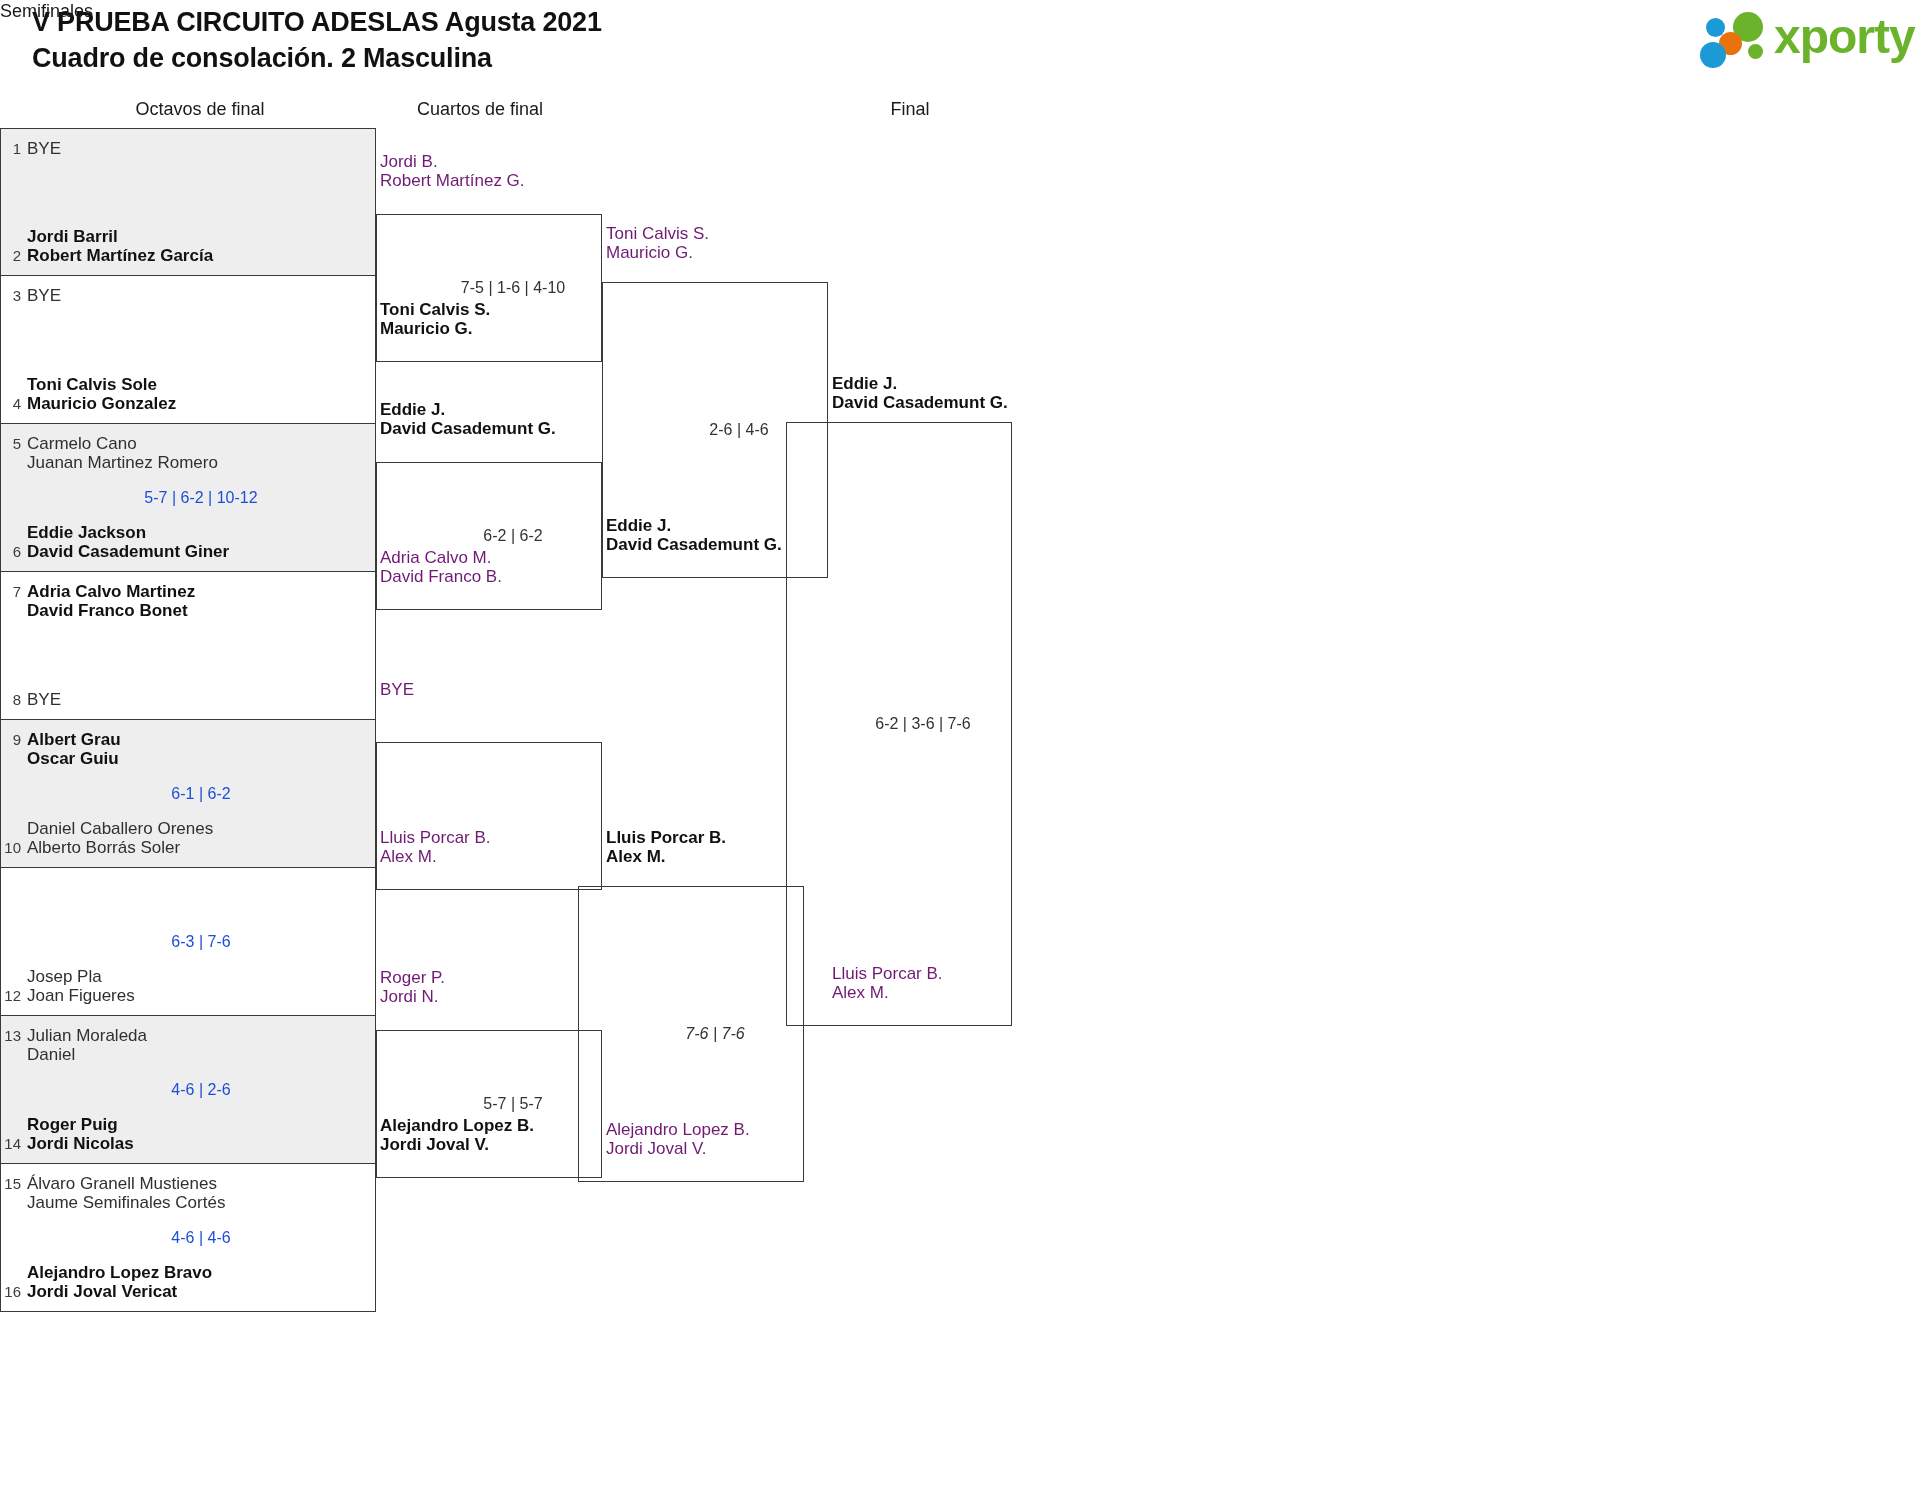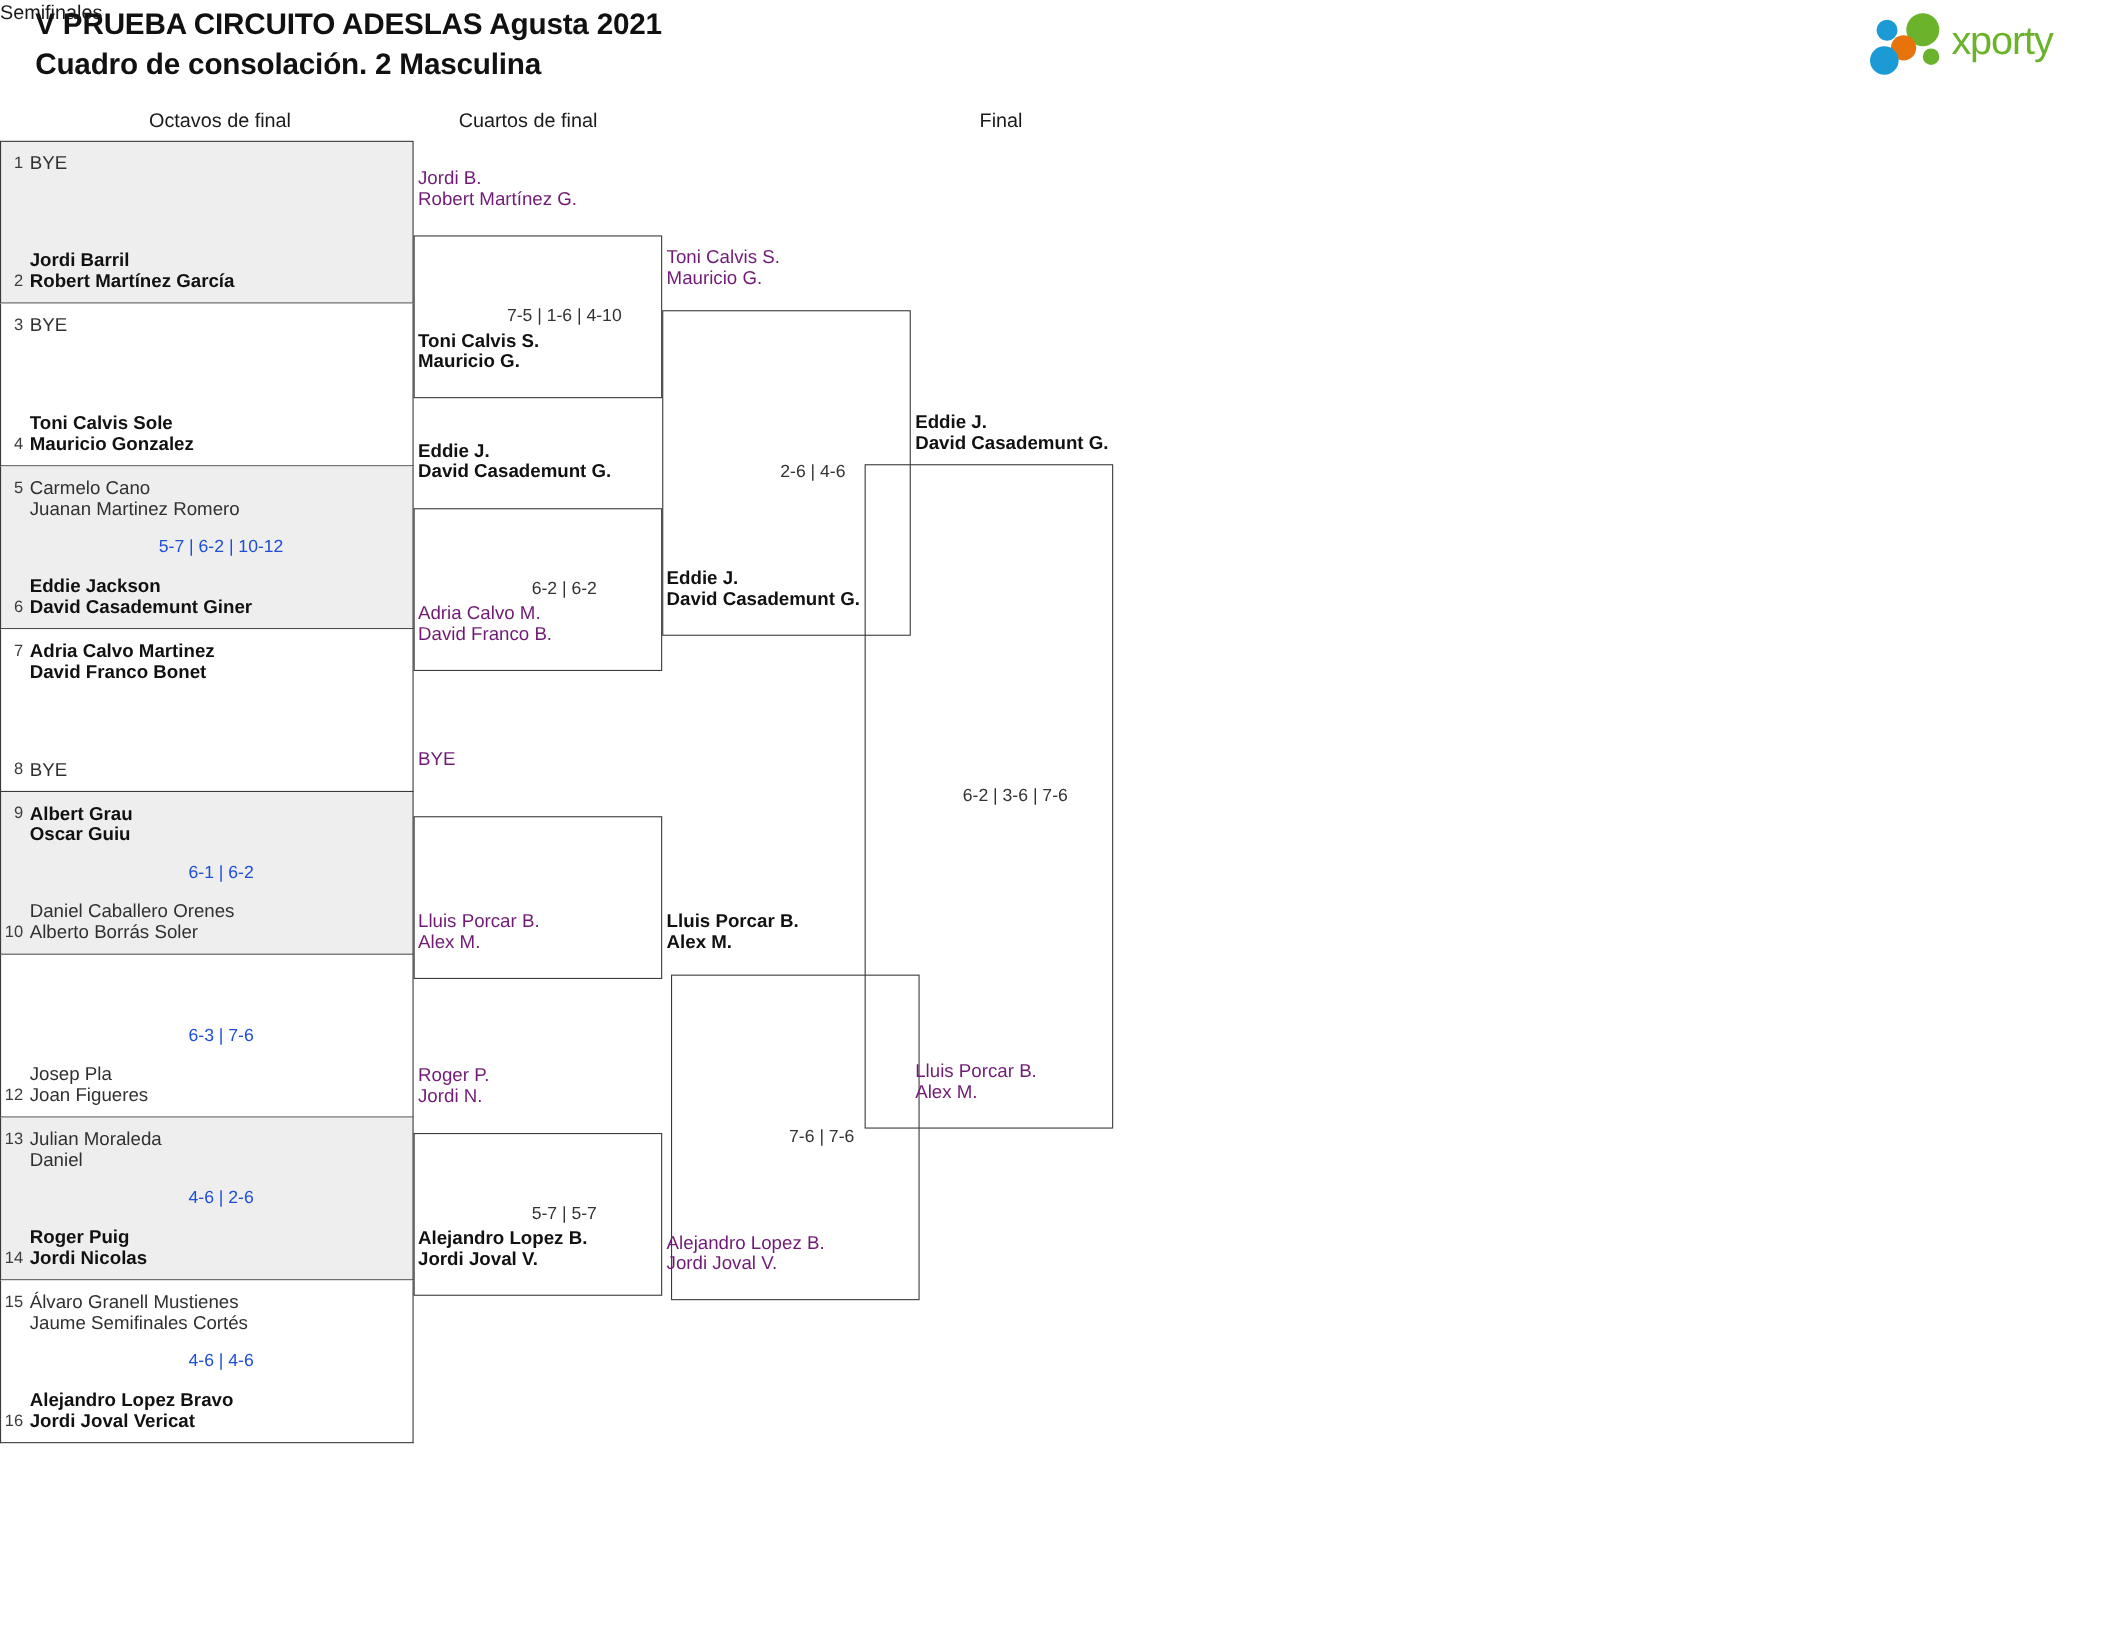--- a/index.html
+++ b/index.html
@@ -29,21 +29,21 @@
   .logo { position: absolute; left: 1700px; top: 10px; width: 210px; height: 56px; }
   .logo-dots { position: absolute; left: 0; top: 2px; width: 72px; height: 52px; }
   .dot { position: absolute; border-radius: 50%; }
   .dot.b-sm { width: 19px; height: 19px; left: 6px;  top: 6px;  background: #1b9ad6; }
   .dot.g-lg { width: 30px; height: 30px; left: 33px; top: 0px;  background: #6cb32c; }
   .dot.o-md { width: 23px; height: 23px; left: 19px; top: 20px; background: #e8730c; }
   .dot.g-sm { width: 15px; height: 15px; left: 48px; top: 32px; background: #6cb32c; }
   .dot.b-lg { width: 26px; height: 26px; left: 0px;  top: 30px; background: #1b9ad6; }
   .logo-word {
     position: absolute; left: 74px; top: -2px;
-    font-size: 36px; font-weight: 400; color: #6cb32c;
+    font-size: 48px; font-weight: 700; color: #6cb32c;
     letter-spacing: -1px; line-height: 58px; text-align: right;
   }
 
   
   .round-head {
     position: absolute;
     font-size: 18px;
     line-height: 22px;
     color: #1a1a1a;
     white-space: nowrap;
@@ -311,21 +311,21 @@
         <div class="c-score">2-6 | 4-6</div>
       </div>
       <div class="adv" style="left: 606px; top: 224px;">
         <span class="ln">Toni Calvis S.</span>
         <span class="ln">Mauricio G.</span>
       </div>
       <div class="adv win" style="left: 606px; top: 516px;">
         <span class="ln">Eddie J.</span>
         <span class="ln">David Casademunt G.</span>
       </div>
-      <div class="cbox" style="left: 610px; top: 886px; width: 226px; height: 296px;">
+      <div class="cbox" style="left: 578px; top: 886px; width: 226px; height: 296px; font-style: italic;">
         <div class="c-score">7-6 | 7-6</div>
       </div>
       <div class="adv win" style="left: 606px; top: 828px;">
         <span class="ln">Lluis Porcar B.</span>
         <span class="ln">Alex M.</span>
       </div>
       <div class="adv" style="left: 606px; top: 1120px;">
         <span class="ln">Alejandro Lopez B.</span>
         <span class="ln">Jordi Joval V.</span>
       </div>

